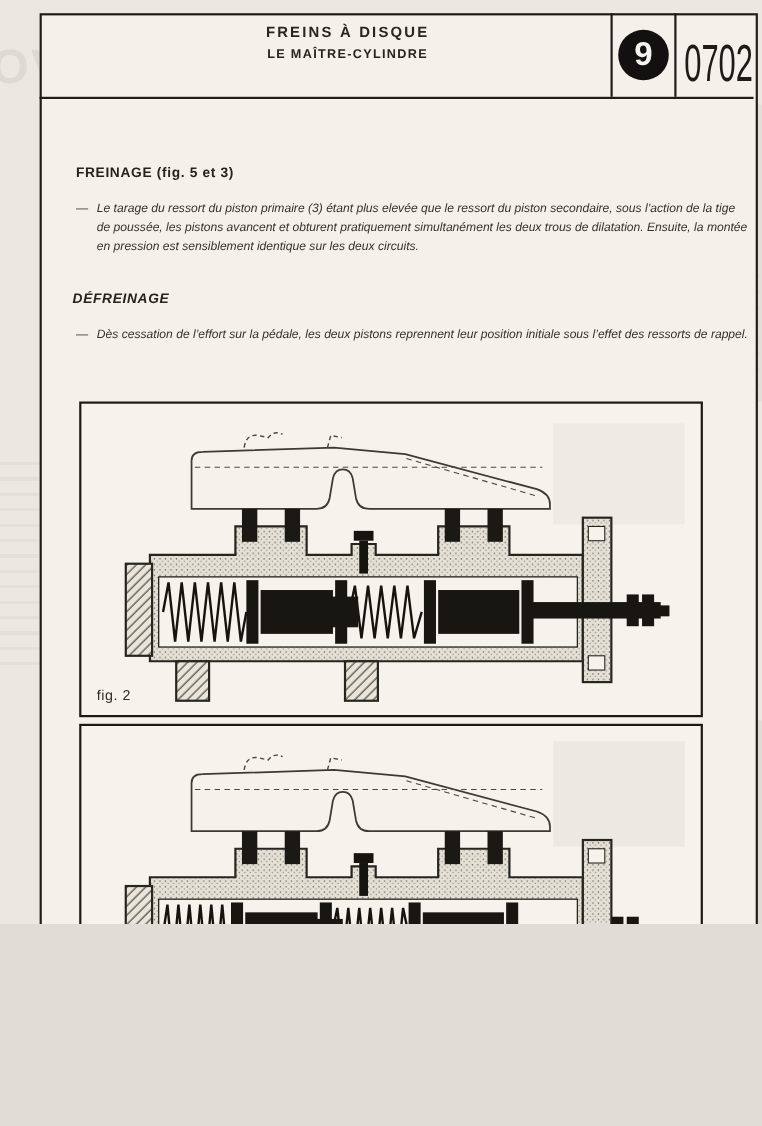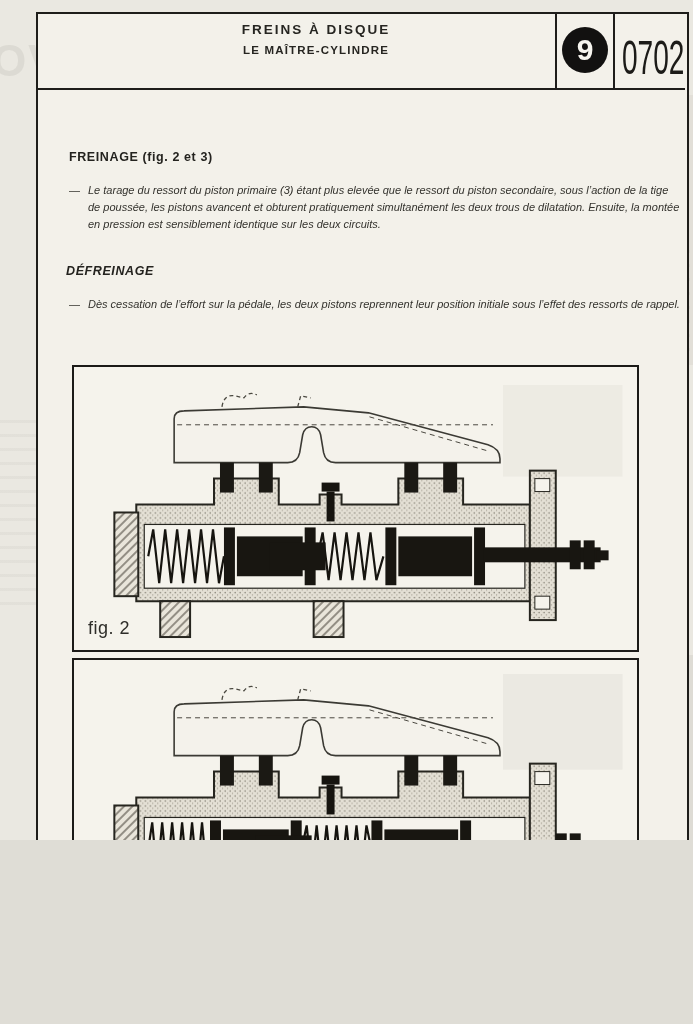--- a/index.html
+++ b/index.html
@@ -45,21 +45,21 @@
   .sec-heading{position:absolute;font-size:12.5px;font-weight:bold;letter-spacing:.6px;color:#24231f;}
   .para{position:absolute;display:flex;font-size:11px;line-height:17px;color:#33322d;}
   .para .dash{width:19px;flex:0 0 19px;}
   .para p{margin:0;font-style:italic;}
   
   .figbox{
     position:absolute;left:72px;width:563px;border:2px solid #1b1a17;background:#f5f3ec;
   }
   .figbox svg{position:absolute;left:0;top:0;}
   .figlabel{
-    position:absolute;left:14px;bottom:11px;font-size:18px;letter-spacing:.5px;color:#2e2d29;
+    position:absolute;left:14px;bottom:11px;font-size:13px;letter-spacing:.5px;color:#2e2d29;
   }
   
   .ghost{position:absolute;pointer-events:none;}
   .gh-logo-circle{
     left:62px;top:22px;width:72px;height:72px;border-radius:50%;
     background:rgba(45,44,38,.10);display:flex;align-items:center;justify-content:center;
   }
   .gh-logo-circle span{
     font-size:46px;font-weight:bold;color:rgba(240,238,230,.85);transform:scaleX(-1);
   }
@@ -108,21 +108,21 @@
     <div class="badge-cell">
       <div class="badge-circle">
         <span>9</span>
       </div>
     </div>
     <div class="page-code">
       <span>0702</span>
     </div>
   </div>
 
-  <div class="sec-heading" style="left:69px;top:150px;">FREINAGE (fig. 2 et 3)</div>
+  <div class="sec-heading" style="left:69px;top:150px;">FREINAGE (fig. 5 et 3)</div>
   <div class="para" style="left:69px;top:182px;width:612px;">
     <span class="dash">—</span>
     <p>Le tarage du ressort du piston primaire (3) étant plus elevée que le ressort du piston secondaire, sous l’action de la tige de poussée, les pistons avancent et obturent pratiquement simultanément les deux trous de dilatation. Ensuite, la montée en pression est sensiblement identique sur les deux circuits.</p>
   </div>
 
   <div class="sec-heading" style="left:66px;top:264px;font-style:italic;">DÉFREINAGE</div>
   <div class="para" style="left:69px;top:296px;width:612px;">
     <span class="dash">—</span>
     <p>Dès cessation de l’effort sur la pédale, les deux pistons reprennent leur position initiale sous l’effet des ressorts de rappel.</p>
   </div>

